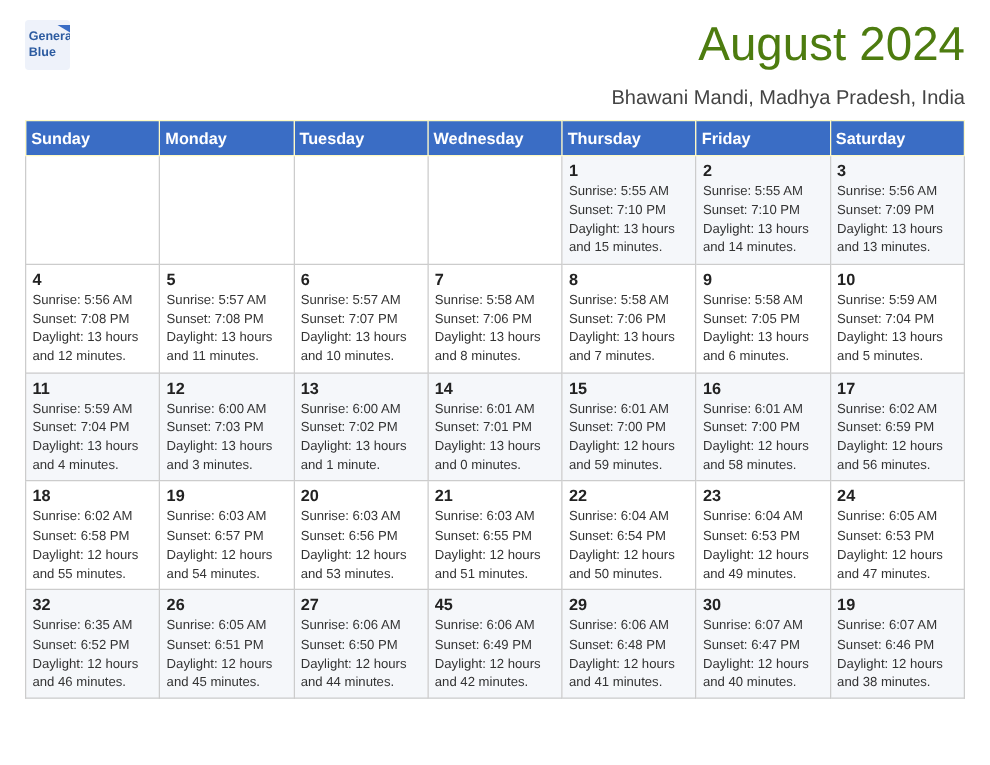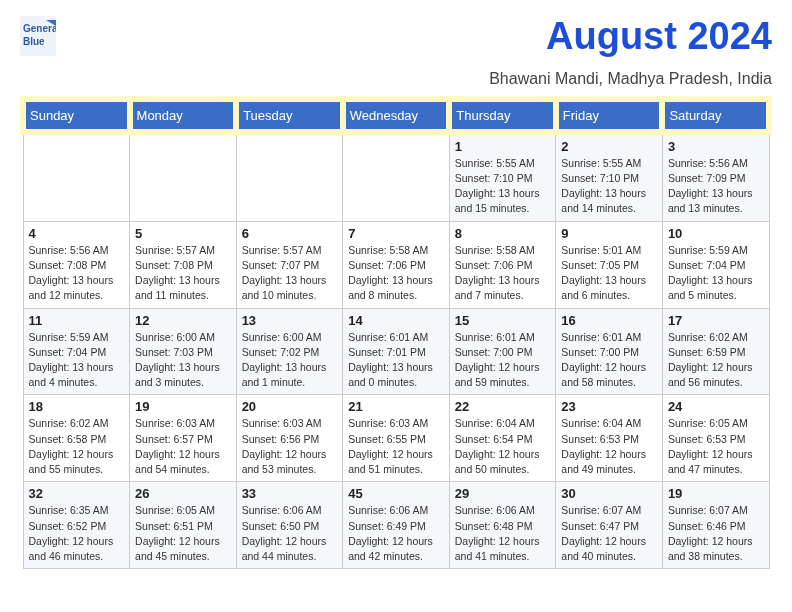--- a/index.html
+++ b/index.html
@@ -18,44 +18,44 @@
     }
     .logo-area {
       display: flex;
       align-items: center;
     }
     .title-area {
       text-align: right;
     }
     .main-title {
       font-size: 38px;
-      font-weight: bold;
-      color: #1d4ed8;
+      font-weight: normal;
+      color: #4d7c0f;
       line-height: 1.1;
     }
     .subtitle {
       font-size: 16px;
       color: #444;
       margin-top: 12px;
     }
     table {
       width: 100%;
       border-collapse: collapse;
       table-layout: fixed;
     }
     thead tr {
       background: #3a6dc5;
     }
     thead th {
       color: #fff;
       font-size: 13px;
-      font-weight: normal;
+      font-weight: bold;
       padding: 6px 4px;
       text-align: left;
-      border: 6px solid #fef9c3;
+      border: 1px solid #fef9c3;
     }
     tbody tr {
       vertical-align: top;
     }
     tbody td {
       border: 1px solid #ccc;
       padding: 4px 5px;
       font-size: 11px;
       color: #222;
       min-height: 80px;
@@ -171,21 +171,21 @@
         </td>
         <td>
           <span class="day-num">8</span>
           <div class="cell-content">Sunrise: 5:58 AM
 Sunset: 7:06 PM
 Daylight: 13 hours
 and 7 minutes.</div>
         </td>
         <td>
           <span class="day-num">9</span>
-          <div class="cell-content">Sunrise: 5:01 AM
+          <div class="cell-content">Sunrise: 5:58 AM
 Sunset: 7:05 PM
 Daylight: 13 hours
 and 6 minutes.</div>
         </td>
         <td>
           <span class="day-num">10</span>
           <div class="cell-content">Sunrise: 5:59 AM
 Sunset: 7:04 PM
 Daylight: 13 hours
 and 5 minutes.</div>
@@ -302,21 +302,21 @@
 and 46 minutes.</div>
         </td>
         <td>
           <span class="day-num">26</span>
           <div class="cell-content">Sunrise: 6:05 AM
 Sunset: 6:51 PM
 Daylight: 12 hours
 and 45 minutes.</div>
         </td>
         <td>
-          <span class="day-num">33</span>
+          <span class="day-num">27</span>
           <div class="cell-content">Sunrise: 6:06 AM
 Sunset: 6:50 PM
 Daylight: 12 hours
 and 44 minutes.</div>
         </td>
         <td>
           <span class="day-num">45</span>
           <div class="cell-content">Sunrise: 6:06 AM
 Sunset: 6:49 PM
 Daylight: 12 hours

